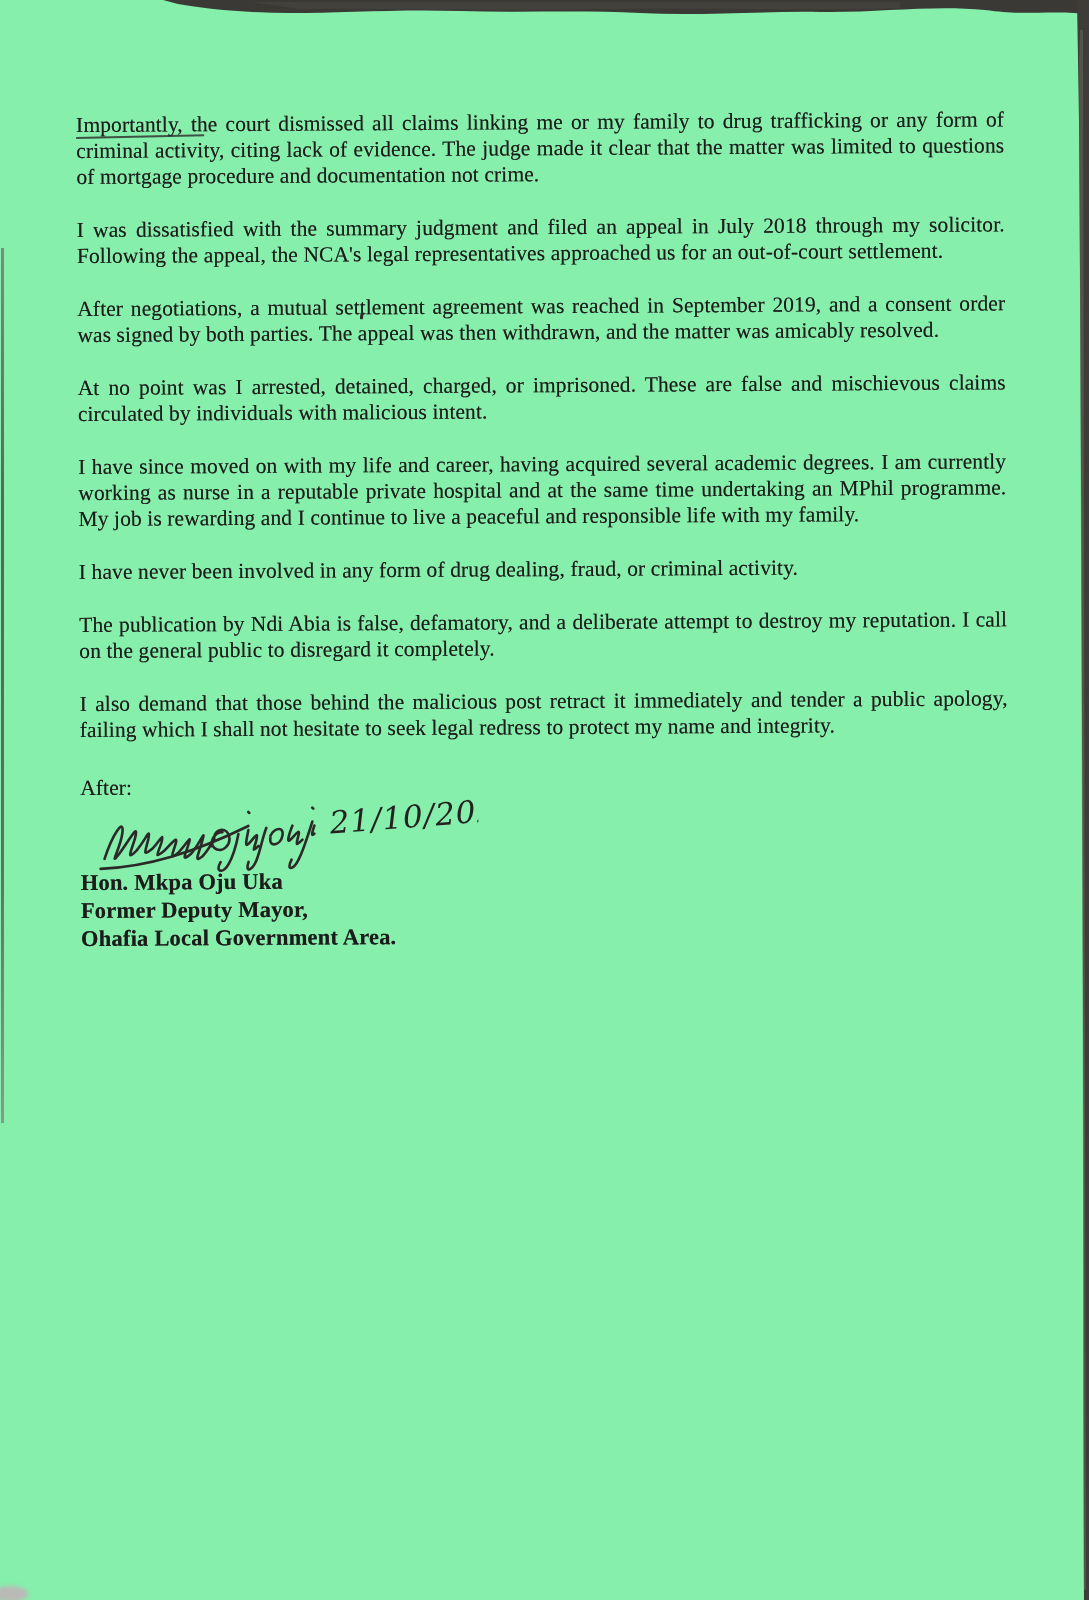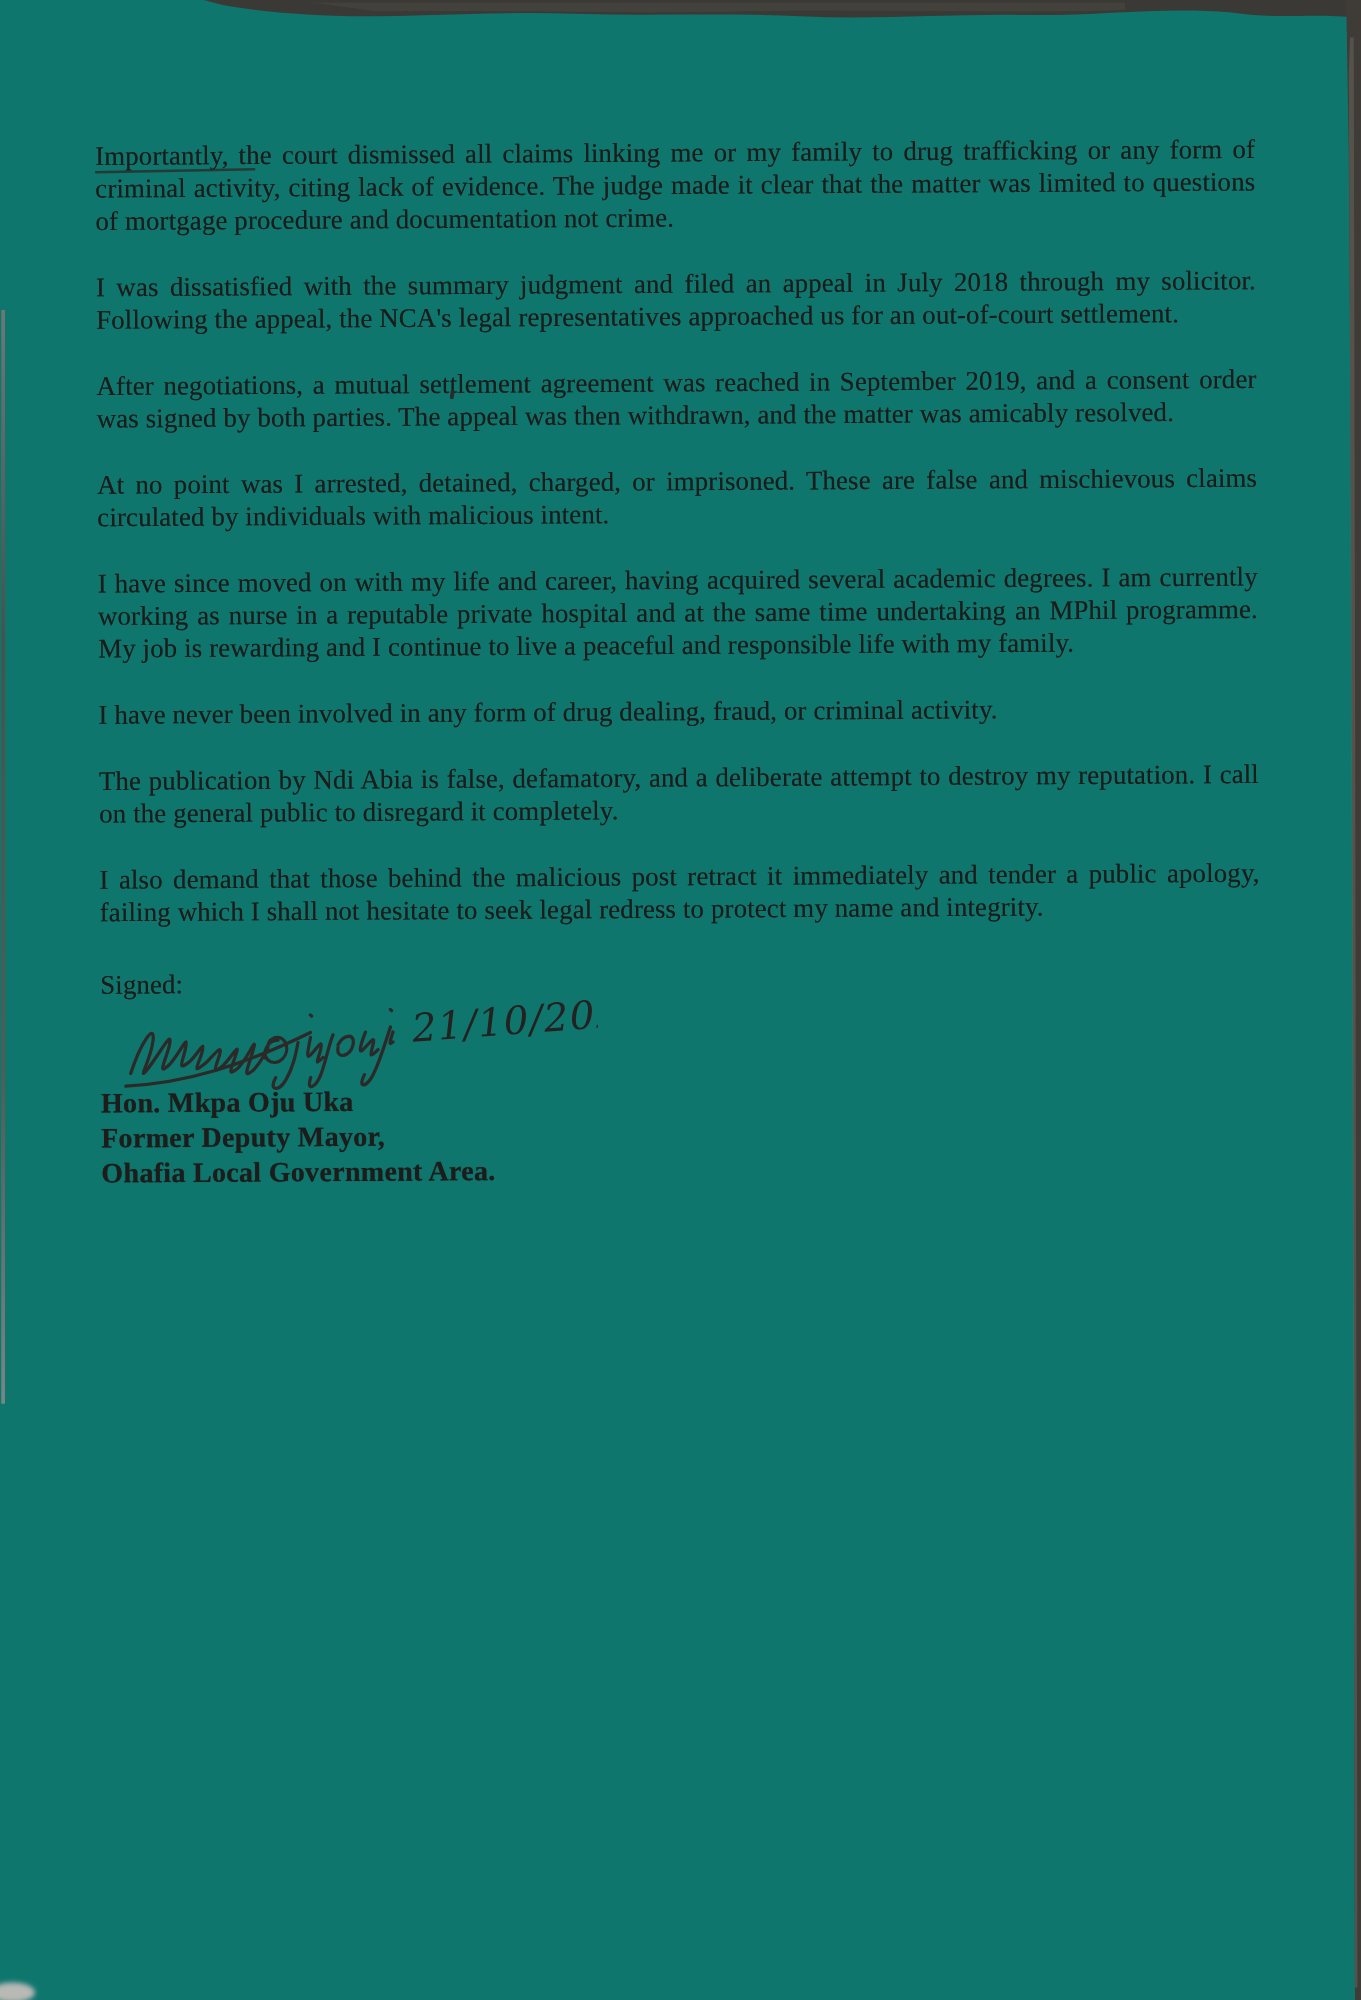--- a/index.html
+++ b/index.html
@@ -10,21 +10,21 @@
   body {
     width: 1089px;
     height: 1600px;
     position: relative;
     overflow: hidden;
     font-family: "Liberation Serif", "DejaVu Serif", serif;
   }
   .page {
     position: absolute;
     inset: 0;
-    background: #0f766e;
+    background: #86efac;
   }
   
   .edge-svg {
     position: absolute;
     top: 0; left: 0;
     width: 1089px;
     height: 1600px;
     pointer-events: none;
   }
   .left-line {
@@ -132,21 +132,21 @@
     <p>Importantly, the court dismissed all claims linking me or my family to drug trafficking or any form of criminal activity, citing lack of evidence. The judge made it clear that the matter was limited to questions of mortgage procedure and documentation not crime.</p>
     <p>I was dissatisfied with the summary judgment and filed an appeal in July 2018 through my solicitor. Following the appeal, the NCA's legal representatives approached us for an out-of-court settlement.</p>
     <p>After negotiations, a mutual settlement agreement was reached in September 2019, and a consent order was signed by both parties. The appeal was then withdrawn, and the matter was amicably resolved.</p>
     <p>At no point was I arrested, detained, charged, or imprisoned. These are false and mischievous claims circulated by individuals with malicious intent.</p>
     <p>I have since moved on with my life and career, having acquired several academic degrees. I am currently working as nurse in a reputable private hospital and at the same time undertaking an MPhil programme. My job is rewarding and I continue to live a peaceful and responsible life with my family.</p>
     <p>I have never been involved in any form of drug dealing, fraud, or criminal activity.</p>
     <p>The publication by Ndi Abia is false, defamatory, and a deliberate attempt to destroy my reputation. I call on the general public to disregard it completely.</p>
     <p>I also demand that those behind the malicious post retract it immediately and tender a public apology, failing which I shall not hesitate to seek legal redress to protect my name and integrity.</p>
 
     <div class="signed-block">
-      <span class="signed-label">Signed:</span>
+      <span class="signed-label">After:</span>
       <svg class="signature-svg" viewBox="0 0 380 92" aria-hidden="true">
 
         <g stroke="#2b2a28" stroke-width="2.6" fill="none" stroke-linecap="round" stroke-linejoin="round">
           <path d="M6,76 C14,52 26,34 24,50 C22,66 10,84 20,72
                    C32,56 40,40 37,54 C34,66 26,80 38,68
                    C48,56 52,44 50,56 C48,66 42,76 54,66
                    C62,58 66,48 63,60 C60,70 54,78 66,68
                    C74,60 80,52 77,62 C74,72 70,78 80,70
                    C88,62 94,50 90,62 C87,72 82,80 92,72
                    C100,64 108,44 104,58 C101,70 94,82 104,74

